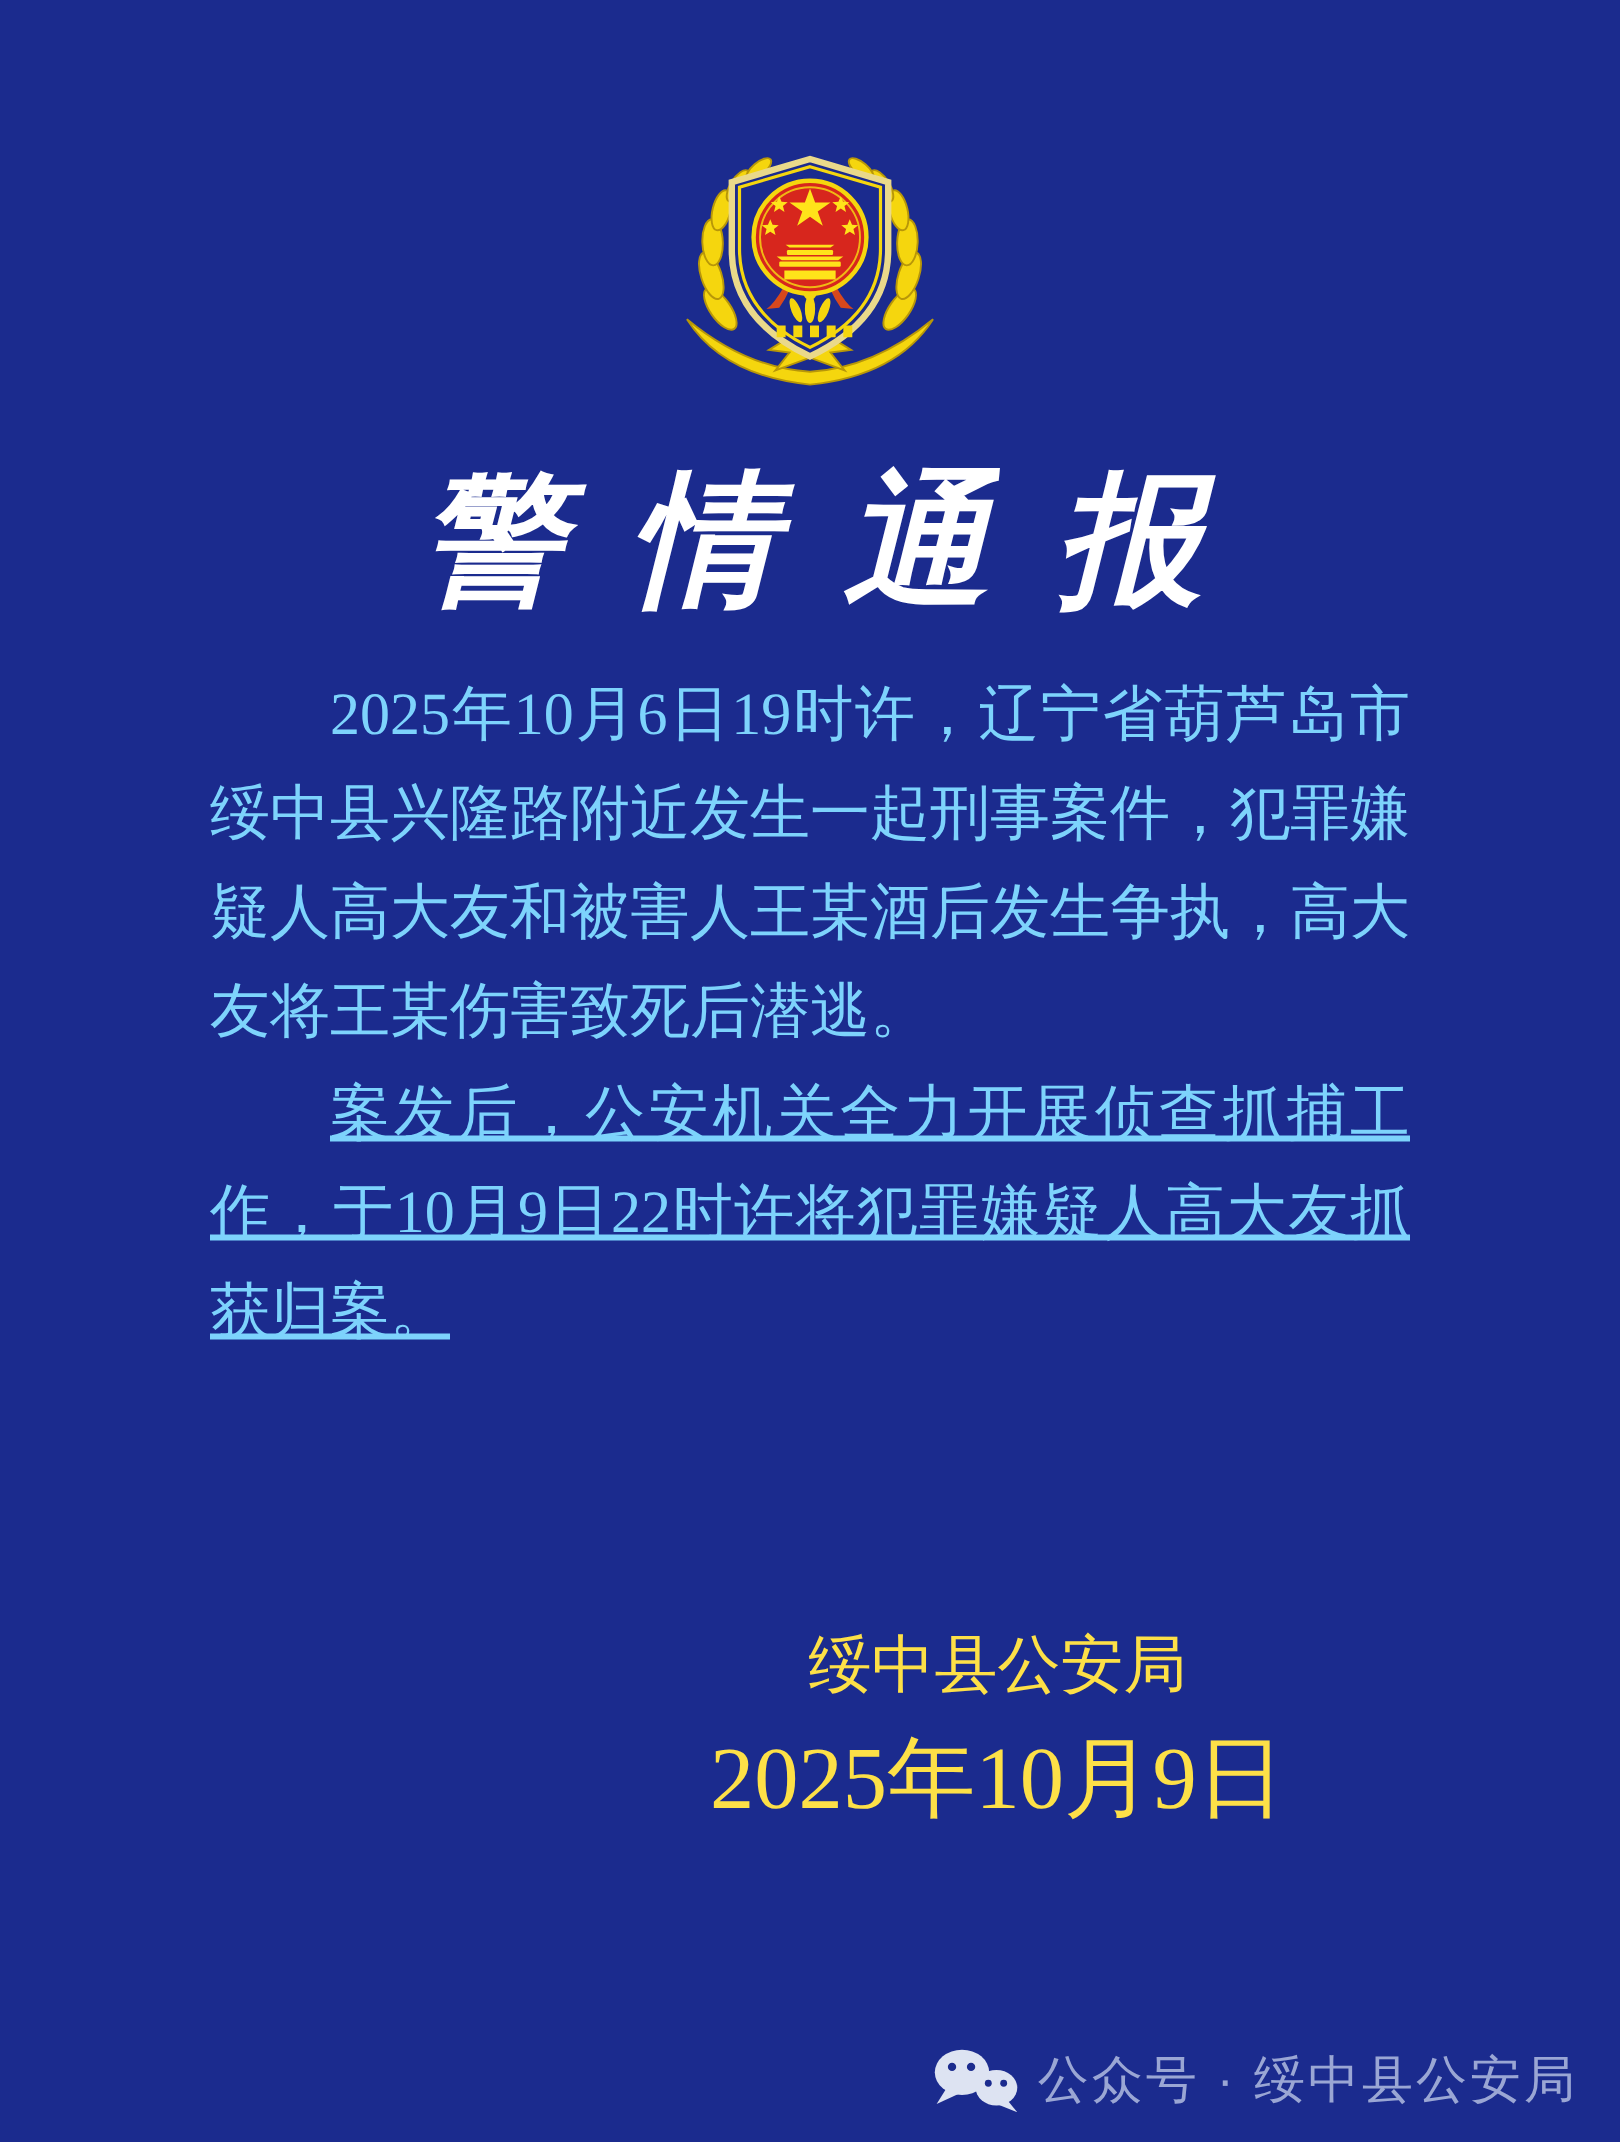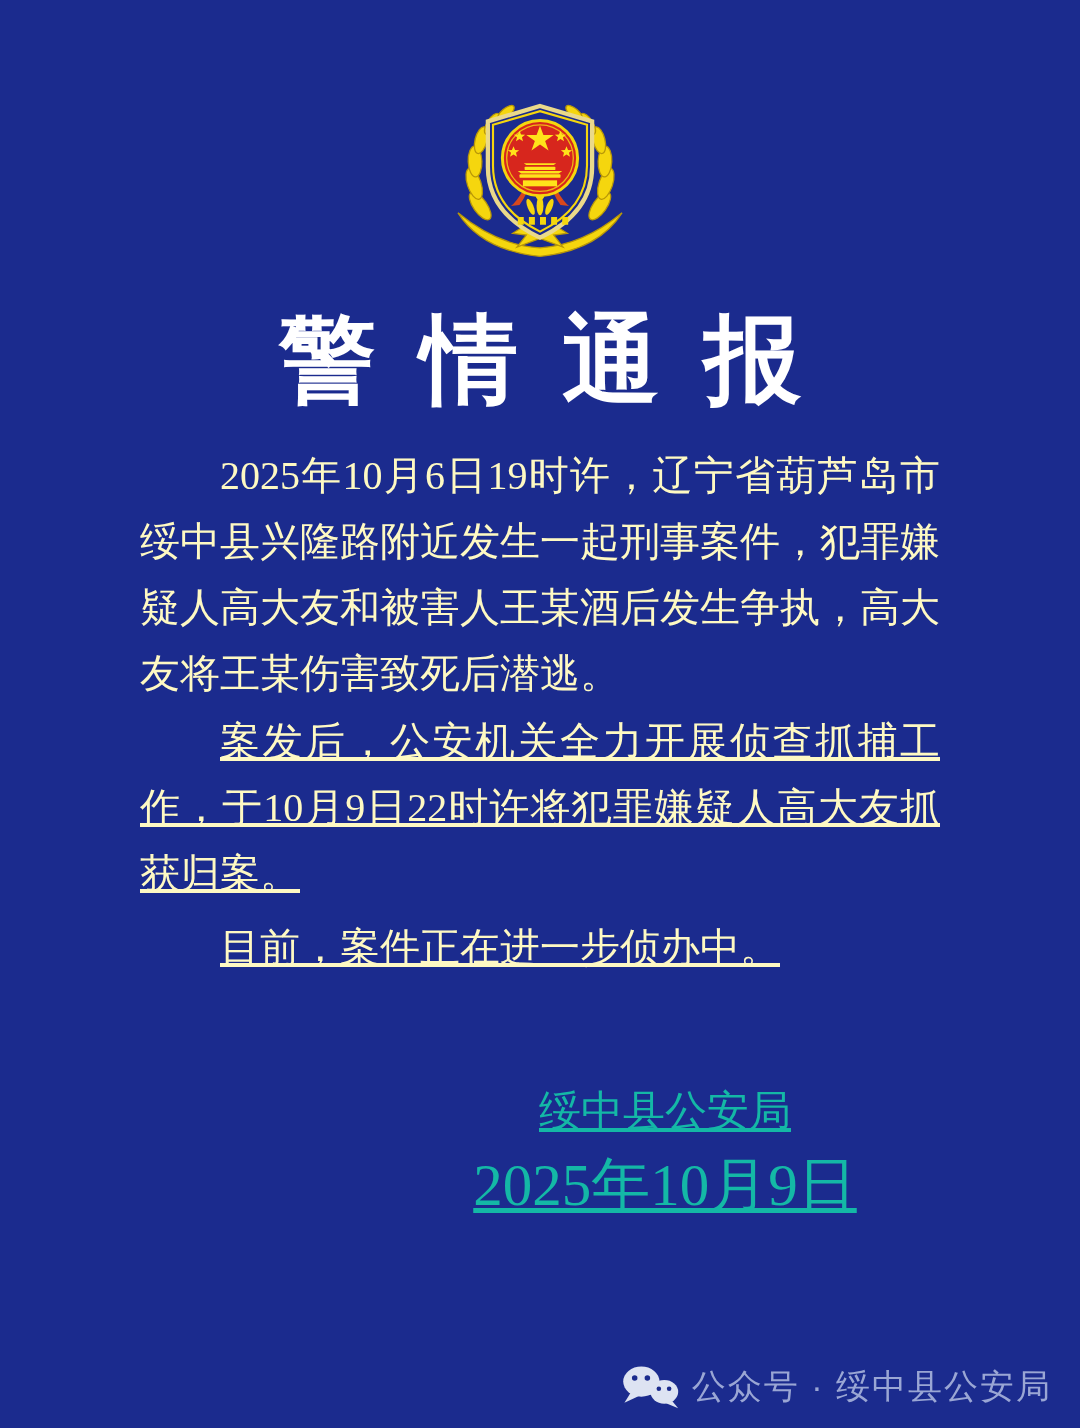--- a/index.html
+++ b/index.html
@@ -17,39 +17,39 @@
   .title{
     position:absolute;top:296px;left:0;width:100%;
     text-align:center;
     color:#ffffff;
     font-size:97px;
     font-weight:700;
     letter-spacing:0.46em;
     padding-left:0.46em;
     box-sizing:border-box;
     white-space:nowrap;
+    font-style:italic;
   }
   .body-text{
     position:absolute;top:443px;left:140px;width:800px;
-    color:#fef9c3;
+    color:#7dd3fc;
     font-size:40px;
     line-height:66px;
     text-align:justify;
     text-justify:inter-ideograph;
   }
   .body-text p{margin:0;text-indent:2em;}
   .body-text p + p{margin-top:2px;text-decoration:underline;}
   .body-text p.last{margin-top:8px;}
   .signature{
     position:absolute;top:1088px;left:50%;
     transform:translateX(calc(-50% + 125px));
     text-align:center;
-    color:#14b8a6;
+    color:#fde047;
     white-space:nowrap;
-    text-decoration:underline;
   }
   .signature .org{font-size:42px;line-height:46px;}
   .signature .date{font-size:59px;line-height:50px;margin-top:26px;}
   .footer{
     position:absolute;top:1364px;right:28px;
     display:flex;align-items:center;gap:12px;
     color:#9aa6d4;
     font-family:"Liberation Sans","DejaVu Sans",sans-serif;
     font-size:34px;
     letter-spacing:2px;
@@ -115,21 +115,20 @@
       <rect x="90" y="108" width="40" height="7"></rect>
     </g>
   </svg>
 </div>
 
 <div class="title">警情通报</div>
 
 <div class="body-text">
   <p>2025年10月6日19时许，辽宁省葫芦岛市绥中县兴隆路附近发生一起刑事案件，犯罪嫌疑人高大友和被害人王某酒后发生争执，高大友将王某伤害致死后潜逃。</p>
   <p>案发后，公安机关全力开展侦查抓捕工作，于10月9日22时许将犯罪嫌疑人高大友抓获归案。</p>
-  <p class="last">目前，案件正在进一步侦办中。</p>
 </div>
 
 <div class="signature">
   <div class="org">绥中县公安局</div>
   <div class="date">2025年10月9日</div>
 </div>
 
 <div class="footer">
   <svg class="wechat-icon" viewBox="0 0 48 36">
     <g fill="#dde3f2">

